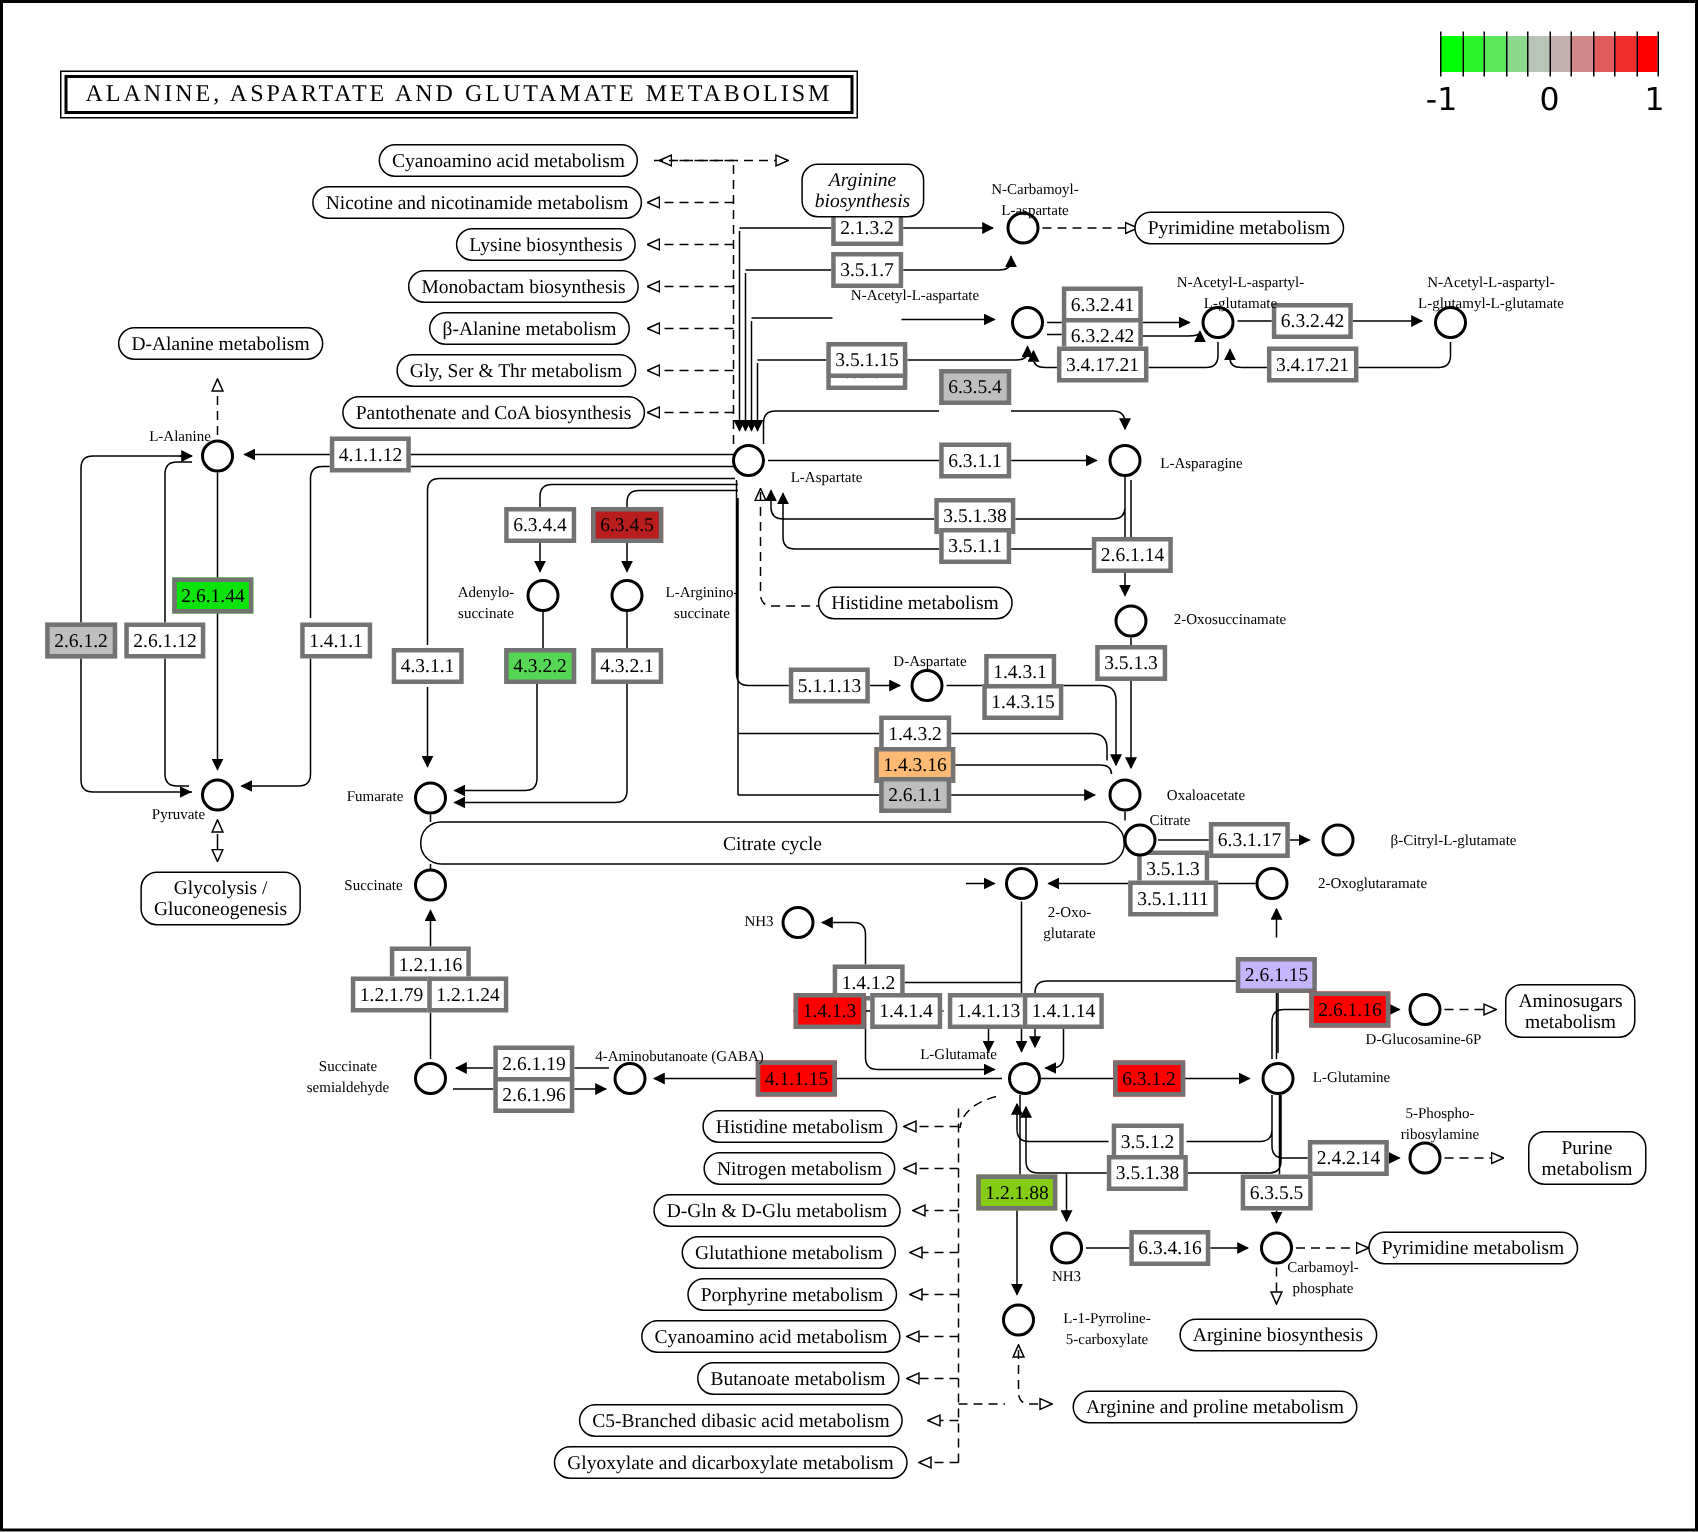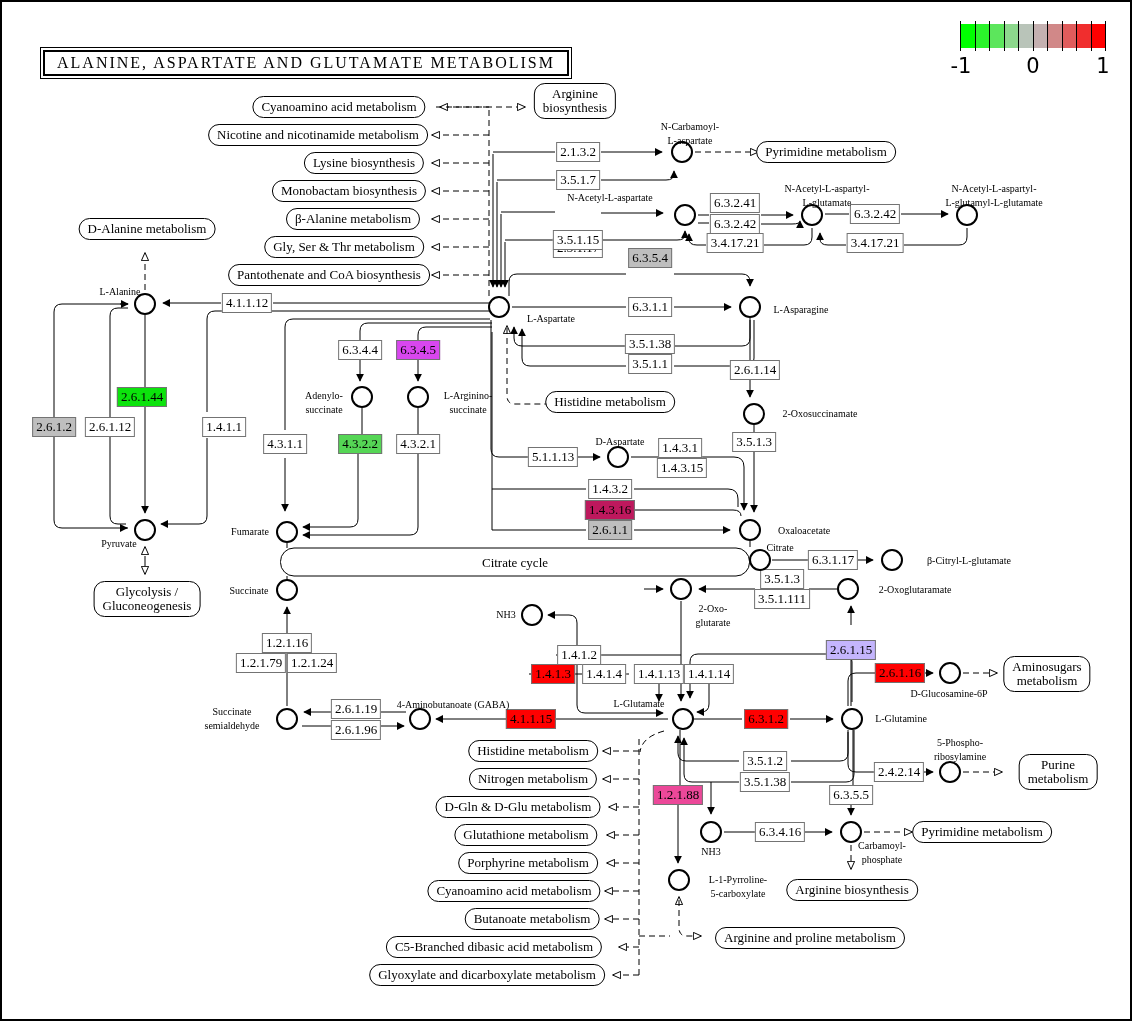--- a/index.html
+++ b/index.html
@@ -1,21 +1,21 @@
 <!DOCTYPE html>
 <html><head>
 <meta charset="utf-8">
 <style>
   html,body{margin:0;padding:0;background:#888;}
   #page{position:relative;width:1132px;height:1021px;background:#fff;border:2px solid #000;box-sizing:border-box;overflow:hidden;
         font-family:"Liberation Serif","DejaVu Serif",serif;}
   #edges{position:absolute;left:0;top:0;z-index:1;}
   #nodes{position:absolute;left:0;top:0;width:100%;height:100%;z-index:2;}
   .abs{position:absolute;transform:translate(-50%,-50%);}
-  .ec{border:1px solid #737373;background:#fff;font-size:13px;line-height:16px;padding:1px 3px;white-space:nowrap;}
+  .ec{border:3px solid #737373;background:#fff;font-size:13px;line-height:16px;padding:1px 3px;white-space:nowrap;}
   .pw{border:1px solid #000;background:#fff;border-radius:11px;font-size:13px;line-height:14px;padding:3px 8px;
       white-space:pre-line;text-align:center;}
   .pw.wide{display:flex;align-items:center;justify-content:center;border-radius:14px;}
   .cp{width:22px;height:22px;border:2px solid #000;border-radius:50%;background:#fff;box-sizing:border-box;}
   .cl{font-size:10px;line-height:14px;white-space:pre-line;text-align:center;background:transparent;}
   #titlebox{position:absolute;left:38px;top:45px;z-index:3;border:1px solid #000;padding:2px;background:#fff;}
   #titlebox .inner{border:2px solid #000;padding:2px 12px;font-size:16px;letter-spacing:2px;white-space:nowrap;}
   #legend{position:absolute;left:958px;top:22px;width:145px;height:24px;z-index:3;}
   #legend .seg{position:absolute;top:0;height:24px;width:14.5px;}
   #legend .tick{position:absolute;top:-3px;width:1px;height:30px;background:#000;}
@@ -169,35 +169,35 @@
       <div class="abs ec" style="background: rgb(255, 255, 255); left: 733px; top: 222px;">6.3.2.42</div>
       <div class="abs ec" style="background: rgb(255, 255, 255); left: 733px; top: 241px;">3.4.17.21</div>
       <div class="abs ec" style="background: rgb(255, 255, 255); left: 873px; top: 212px;">6.3.2.42</div>
       <div class="abs ec" style="background: rgb(255, 255, 255); left: 873px; top: 241px;">3.4.17.21</div>
       <div class="abs ec" style="background: rgb(255, 255, 255); left: 245px; top: 301px;">4.1.1.12</div>
       <div class="abs ec" style="background: rgb(12, 227, 12); left: 140px; top: 395px;">2.6.1.44</div>
       <div class="abs ec" style="background: rgb(190, 190, 190); left: 52px; top: 425px;">2.6.1.2</div>
       <div class="abs ec" style="background: rgb(255, 255, 255); left: 108px; top: 425px;">2.6.1.12</div>
       <div class="abs ec" style="background: rgb(255, 255, 255); left: 205px; top: 425px; margin-left: 17px;">1.4.1.1</div>
       <div class="abs ec" style="background: rgb(255, 255, 255); left: 358px; top: 348px;">6.3.4.4</div>
-      <div class="abs ec" style="background: #d946ef; left: 416px; top: 348px;">6.3.4.5</div>
+      <div class="abs ec" style="background: #b91c1c; left: 416px; top: 348px;">6.3.4.5</div>
       <div class="abs ec" style="background: rgb(255, 255, 255); left: 283px; top: 442px;">4.3.1.1</div>
       <div class="abs ec" style="background: rgb(85, 214, 85); left: 358px; top: 442px;">4.3.2.2</div>
       <div class="abs ec" style="background: rgb(255, 255, 255); left: 416px; top: 442px;">4.3.2.1</div>
       <div class="abs ec" style="background: rgb(190, 190, 190); left: 648px; top: 256px;">6.3.5.4</div>
       <div class="abs ec" style="background: rgb(255, 255, 255); left: 648px; top: 305px;">6.3.1.1</div>
       <div class="abs ec" style="background: rgb(255, 255, 255); left: 648px; top: 342px;">3.5.1.38</div>
       <div class="abs ec" style="background: rgb(255, 255, 255); left: 648px; top: 362px;">3.5.1.1</div>
       <div class="abs ec" style="background: rgb(255, 255, 255); left: 753px; top: 368px;">2.6.1.14</div>
       <div class="abs ec" style="background: rgb(255, 255, 255); left: 752px; top: 440px;">3.5.1.3</div>
       <div class="abs ec" style="background: rgb(255, 255, 255); left: 551px; top: 455px;">5.1.1.13</div>
       <div class="abs ec" style="background: rgb(255, 255, 255); left: 678px; top: 446px;">1.4.3.1</div>
       <div class="abs ec" style="background: rgb(255, 255, 255); left: 680px; top: 466px;">1.4.3.15</div>
       <div class="abs ec" style="background: rgb(255, 255, 255); left: 608px; top: 487px;">1.4.3.2</div>
-      <div class="abs ec" style="background: #be185d; left: 608px; top: 508px;">1.4.3.16</div>
+      <div class="abs ec" style="background: #fdba74; left: 608px; top: 508px;">1.4.3.16</div>
       <div class="abs ec" style="background: rgb(190, 190, 190); left: 608px; top: 528px;">2.6.1.1</div>
       <div class="abs ec" style="background: rgb(255, 255, 255); left: 831px; top: 558px;">6.3.1.17</div>
       <div class="abs ec" style="background: rgb(255, 255, 255); left: 780px; top: 577px;">3.5.1.3</div>
       <div class="abs ec" style="background: rgb(255, 255, 255); left: 780px; top: 597px;">3.5.1.111</div>
       <div class="abs ec" style="background: #c4b5fd; left: 849px; top: 648px;">2.6.1.15</div>
       <div class="abs ec" style="background: rgb(255, 255, 255); left: 285px; top: 641px;">1.2.1.16</div>
       <div class="abs ec" style="background: rgb(255, 255, 255); left: 259px; top: 661px;">1.2.1.79</div>
       <div class="abs ec" style="background: rgb(255, 255, 255); left: 310px; top: 661px;">1.2.1.24</div>
       <div class="abs ec" style="background: rgb(255, 255, 255); left: 577px; top: 653px;">1.4.1.2</div>
       <div class="abs ec" style="background: rgb(255, 0, 0); left: 551px; top: 672px;">1.4.1.3</div>
@@ -205,31 +205,31 @@
       <div class="abs ec" style="background: rgb(255, 255, 255); left: 657px; top: 672px;">1.4.1.13</div>
       <div class="abs ec" style="background: rgb(255, 255, 255); left: 707px; top: 672px;">1.4.1.14</div>
       <div class="abs ec" style="background: rgb(255, 255, 255); left: 354px; top: 707px;">2.6.1.19</div>
       <div class="abs ec" style="background: rgb(255, 255, 255); left: 354px; top: 728px;">2.6.1.96</div>
       <div class="abs ec" style="background: rgb(255, 0, 0); left: 529px; top: 717px;">4.1.1.15</div>
       <div class="abs ec" style="background: rgb(255, 0, 0); left: 764px; top: 717px;">6.3.1.2</div>
       <div class="abs ec" style="background: rgb(255, 0, 0); left: 898px; top: 671px;">2.6.1.16</div>
       <div class="abs ec" style="background: rgb(255, 255, 255); left: 897px; top: 770px;">2.4.2.14</div>
       <div class="abs ec" style="background: rgb(255, 255, 255); left: 763px; top: 759px;">3.5.1.2</div>
       <div class="abs ec" style="background: rgb(255, 255, 255); left: 763px; top: 780px;">3.5.1.38</div>
-      <div class="abs ec" style="background: #ec4899; left: 676px; top: 793px;">1.2.1.88</div>
+      <div class="abs ec" style="background: #84cc16; left: 676px; top: 793px;">1.2.1.88</div>
       <div class="abs ec" style="background: rgb(255, 255, 255); left: 849px; top: 793px;">6.3.5.5</div>
       <div class="abs ec" style="background: rgb(255, 255, 255); left: 778px; top: 830px;">6.3.4.16</div>
       <div class="abs pw" style="left: 337px; top: 105px;">Cyanoamino acid metabolism</div>
       <div class="abs pw" style="left: 316px; top: 133px;">Nicotine and nicotinamide metabolism</div>
       <div class="abs pw" style="left: 362px; top: 161px;">Lysine biosynthesis</div>
       <div class="abs pw" style="left: 347px; top: 189px;">Monobactam biosynthesis</div>
       <div class="abs pw" style="left: 351px; top: 217px;">β-Alanine metabolism</div>
       <div class="abs pw" style="left: 342px; top: 245px;">Gly, Ser &amp; Thr metabolism</div>
       <div class="abs pw" style="left: 327px; top: 273px;">Pantothenate and CoA biosynthesis</div>
-      <div class="abs pw" style="left: 573px; top: 99px;">Arginine
+      <div class="abs pw" style="left: 573px; top: 125px; font-style: italic;">Arginine
 biosynthesis</div>
       <div class="abs pw" style="left: 824px; top: 150px;">Pyrimidine metabolism</div>
       <div class="abs pw" style="left: 145px; top: 227px;">D-Alanine metabolism</div>
       <div class="abs pw" style="left: 608px; top: 400px;">Histidine metabolism</div>
       <div class="abs pw" style="left: 145px; top: 597px;">Glycolysis /
 Gluconeogenesis</div>
       <div class="abs pw wide" style="width: 470px; height: 29px; box-sizing: border-box; left: 513px; top: 560px;">Citrate cycle</div>
       <div class="abs pw" style="left: 1045px; top: 672px;">Aminosugars
 metabolism</div>
       <div class="abs pw" style="left: 1056px; top: 770px;">Purine metabolism</div>

